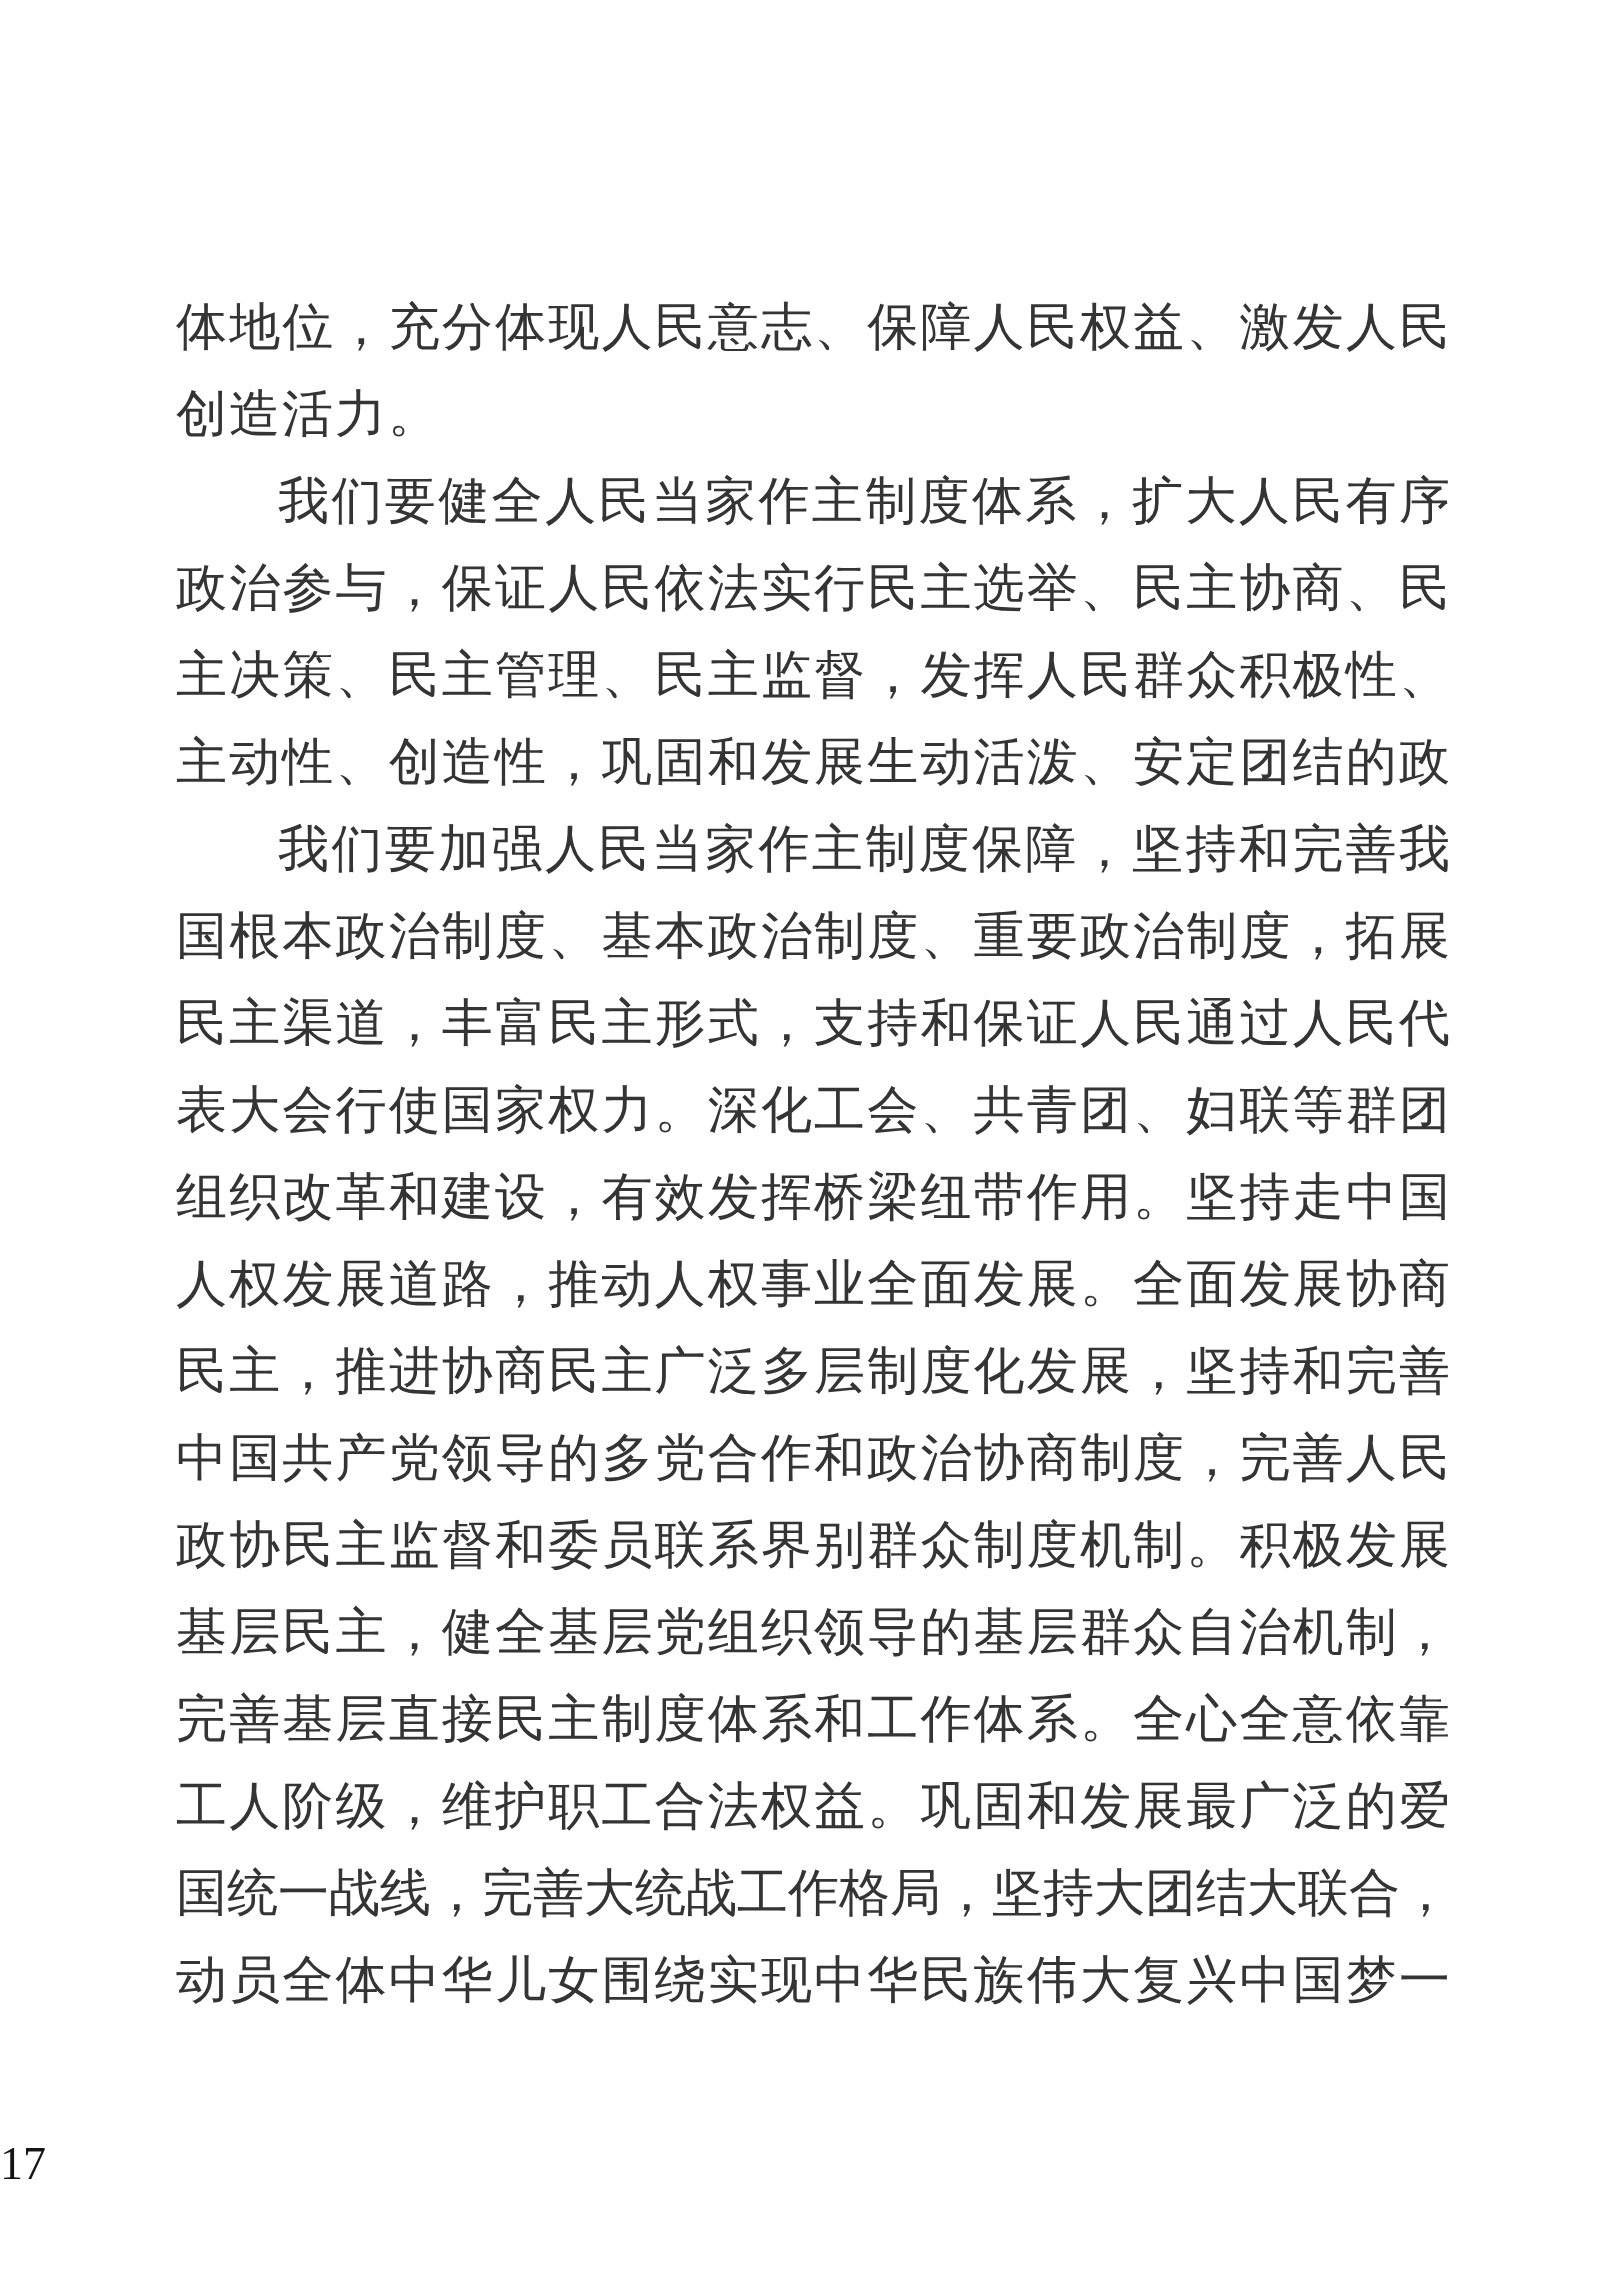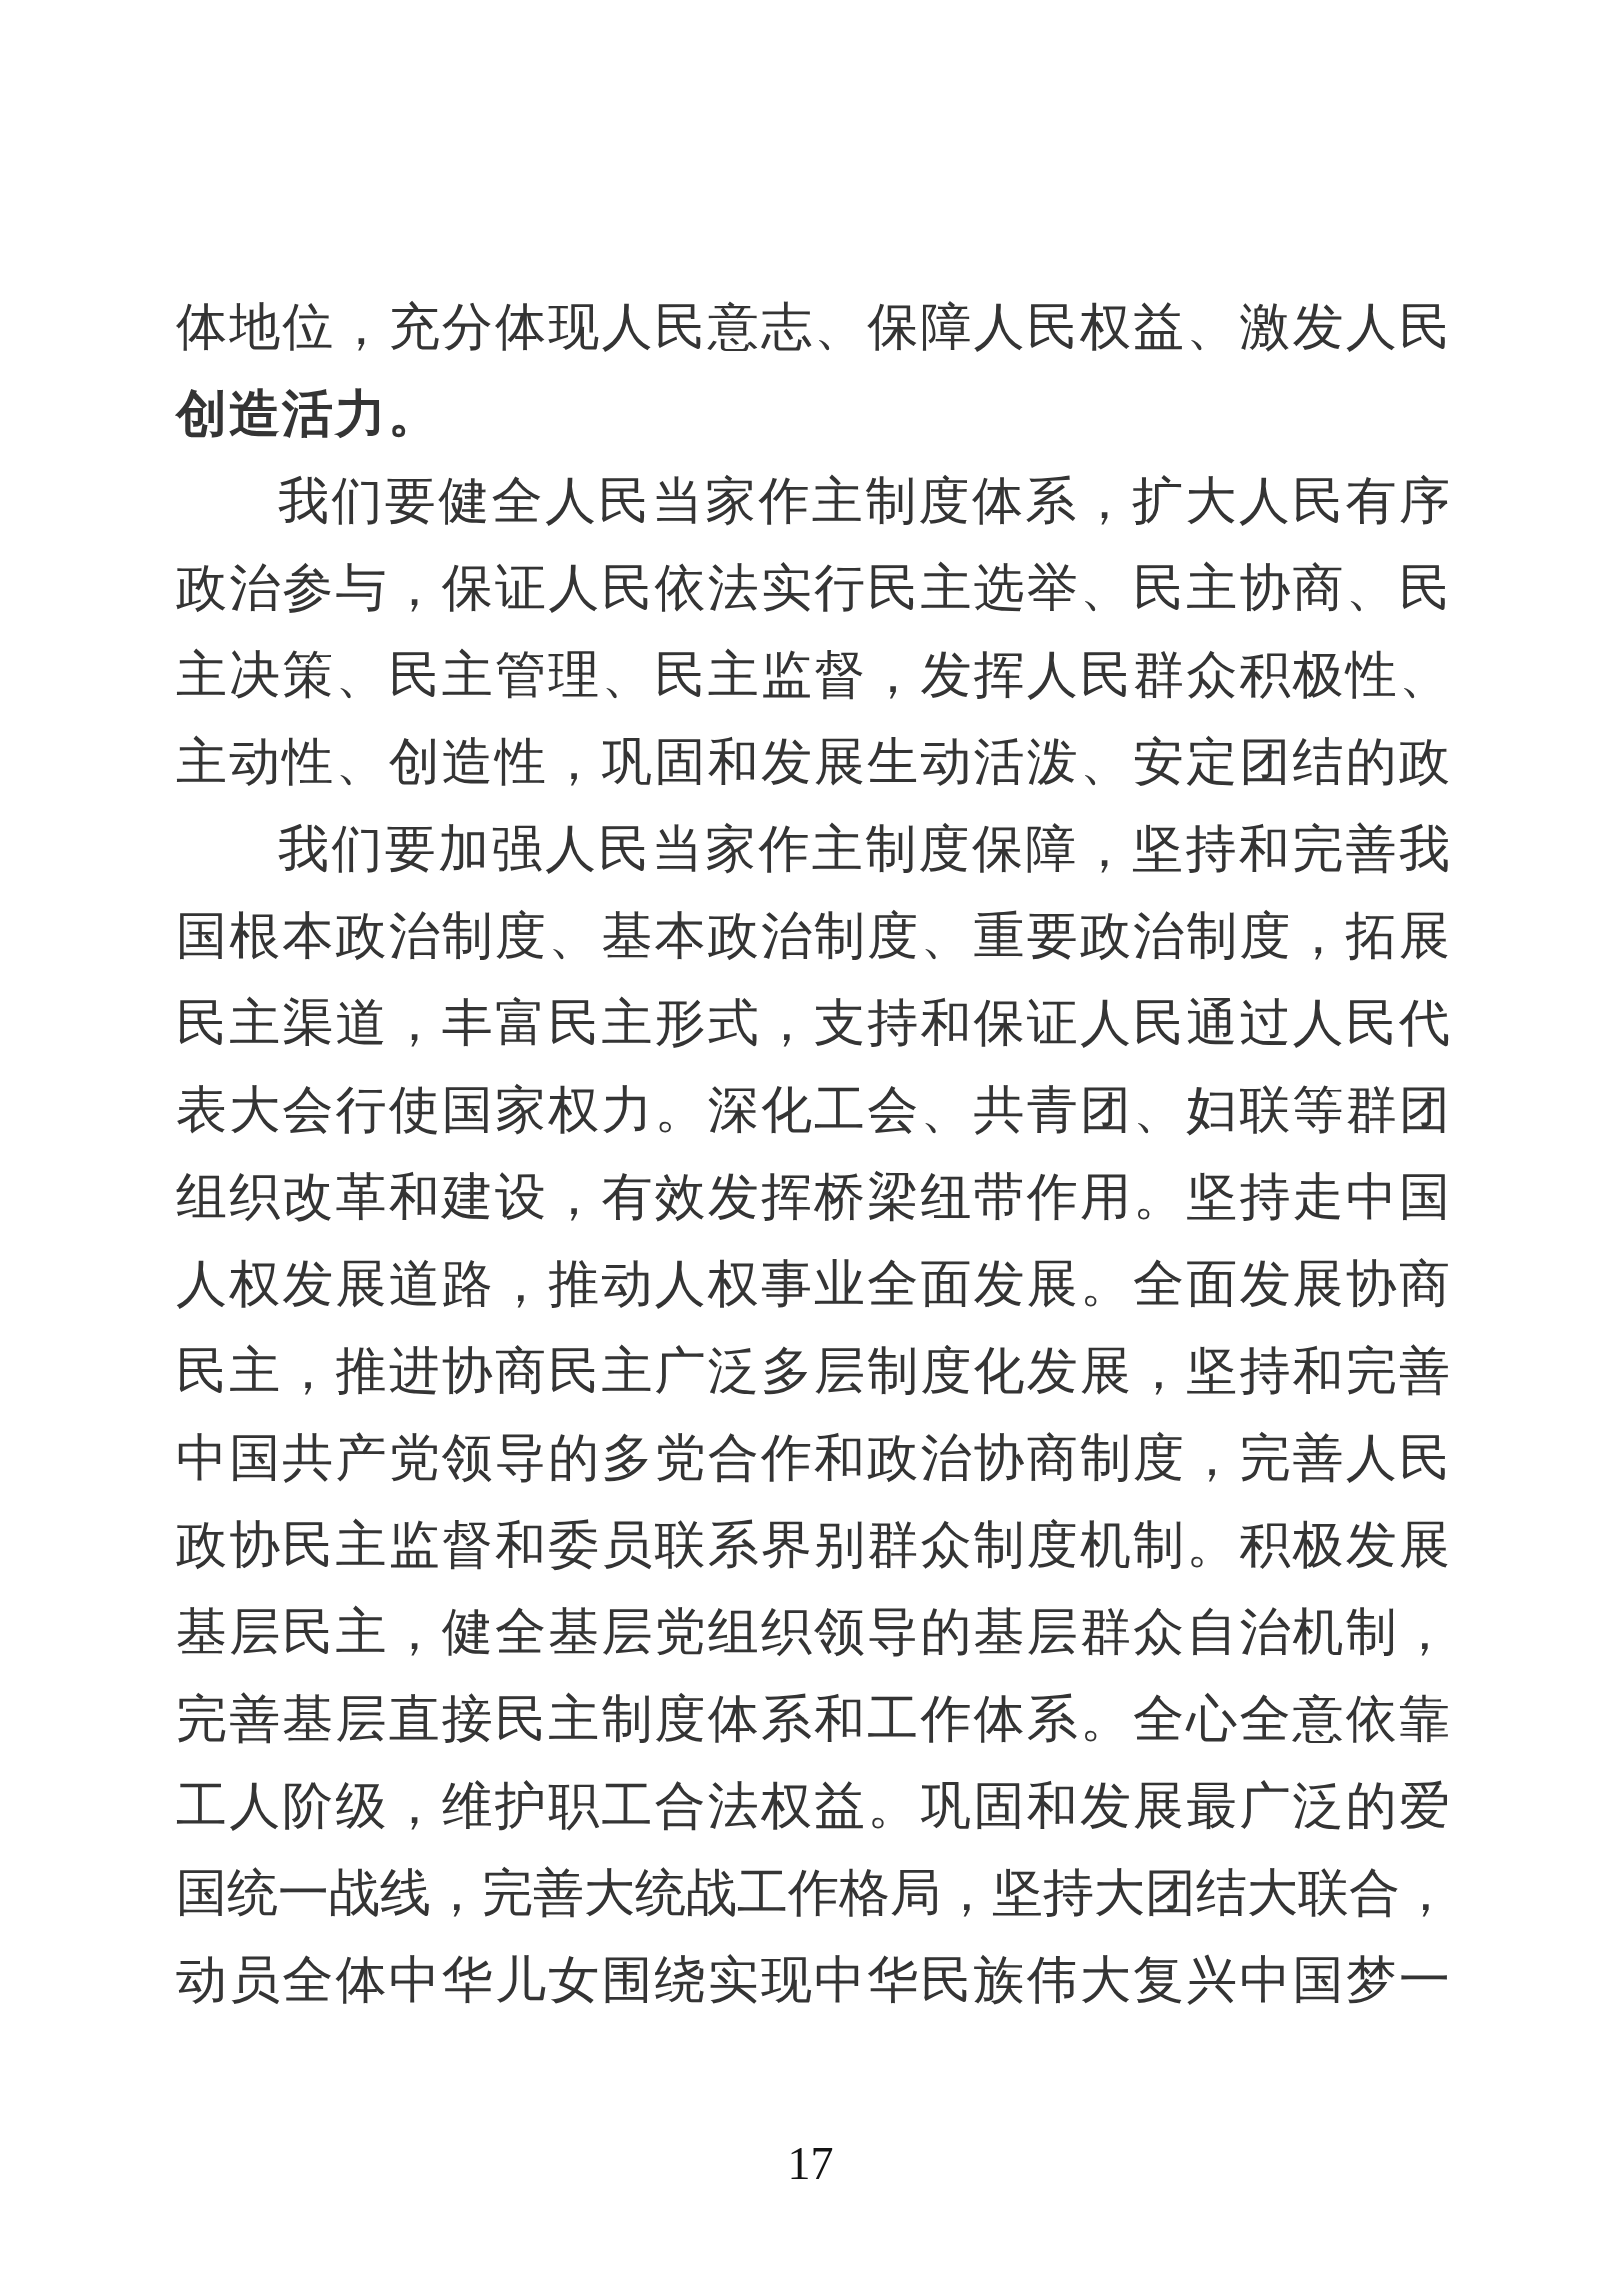--- a/index.html
+++ b/index.html
@@ -37,30 +37,28 @@
   .line.fill span {
     flex: none;
     display: block;
   }
   
   .line.indent {
     padding-left: 102px;
   }
   .line.plain {
     letter-spacing: 2px;
-    font-weight: bold;
   }
   .page-number {
     position: absolute;
     top: 2129px;
     left: 0;
     width: 100%;
     height: 69px;
     line-height: 69px;
-    text-align: center;
     font-size: 46px;
     color: #141414;
     font-family: "Liberation Serif", serif;
   }
 </style>
 </head>
 <body>
 
 <div class="page">
   <div class="content" id="content">

